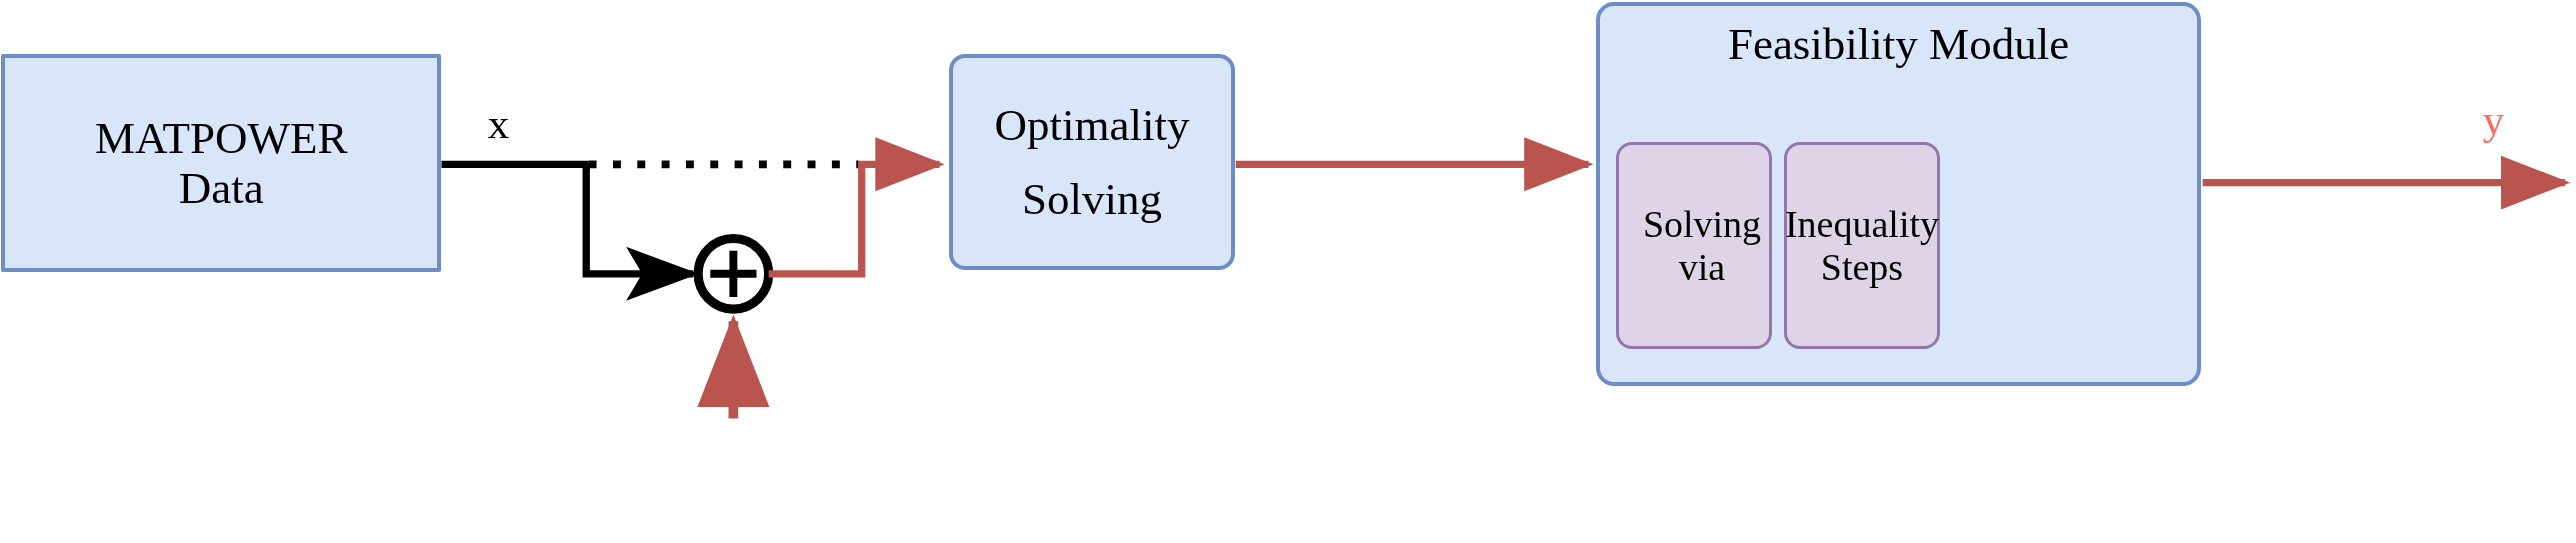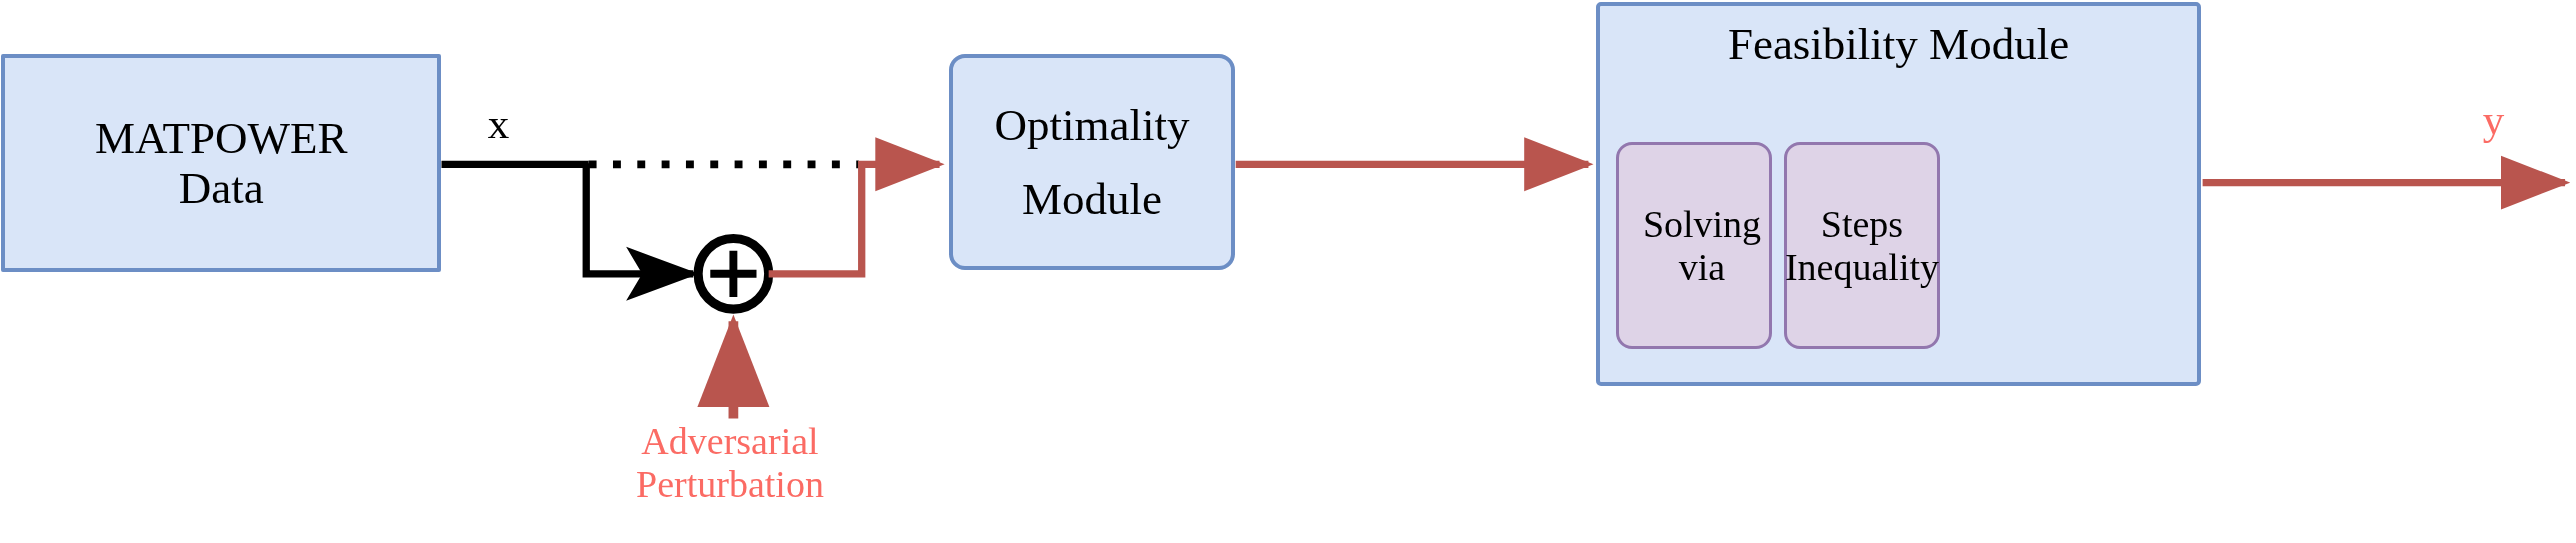--- a/index.html
+++ b/index.html
@@ -55,21 +55,21 @@
     font-size: 45px;
     gap: 24px;
   }
   #feasibility-box {
     left: 1596px;
     top: 1.8px;
     width: 605px;
     height: 384px;
     background: #D9E5F8;
     border: 4.3px solid #6C8EC5;
-    border-radius: 5px;
+    border-radius: 18px;
     justify-content: flex-start;
   }
   #feasibility-title {
     font-size: 45px;
     margin-top: 13.4px;
     color: #000000;
   }
   .subbox {
     position: absolute;
     box-sizing: border-box;
@@ -160,41 +160,39 @@
     <path d="M3622,300 L4218,300" stroke="#B9554E" stroke-width="12" fill="none" marker-end="url(#arrowRed)"></path>
   </svg>
 
   <div class="box" id="matpower-box">
     <span>MATPOWER</span>
     <span>Data</span>
   </div>
 
   <div class="box" id="optimality-box">
     <span>Optimality</span>
-    <span>Module</span>
+    <span>Solving</span>
   </div>
 
   <div class="box" id="feasibility-box">
     <span id="feasibility-title">Feasibility Module</span>
   </div>
 
   <div class="subbox" id="subbox-equality">
     <div>
       <div>Solving via</div>
     </div>
   </div>
 
   <div class="subbox" id="subbox-inequality">
     <div>
+      <div>Inequality</div>
       <div>Steps</div>
-      <div>Inequality</div>
     </div>
   </div>
 
   <div class="label" id="label-x">x</div>
 
   <div class="label" id="label-y">y</div>
 
-  <div class="label" id="label-adversarial">Adversarial
-Perturbation</div>
 
 </div>
 
 
 </body></html>

